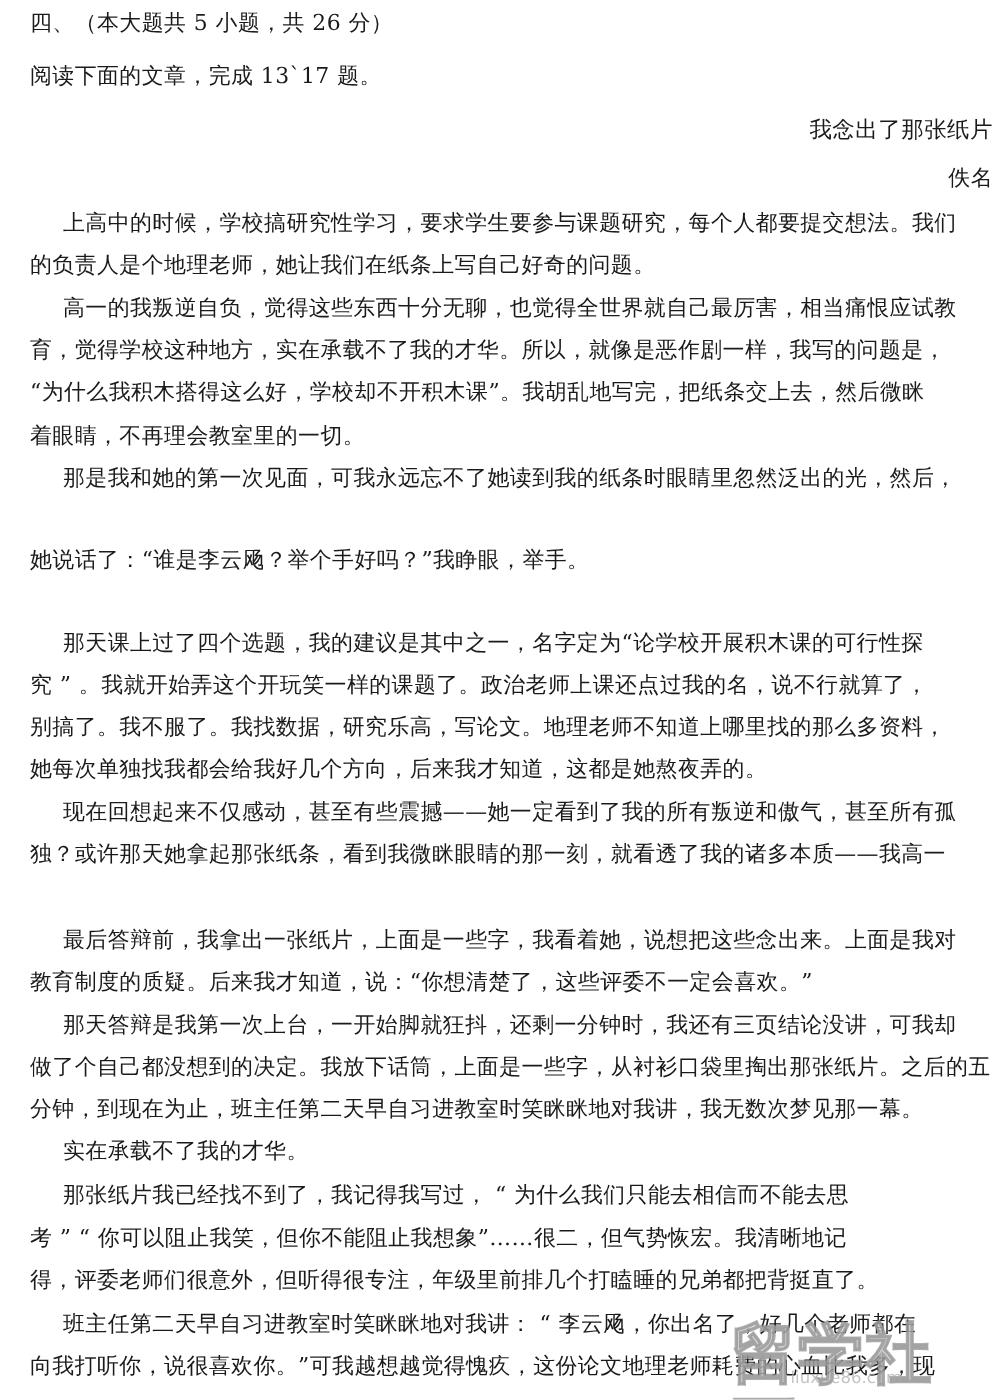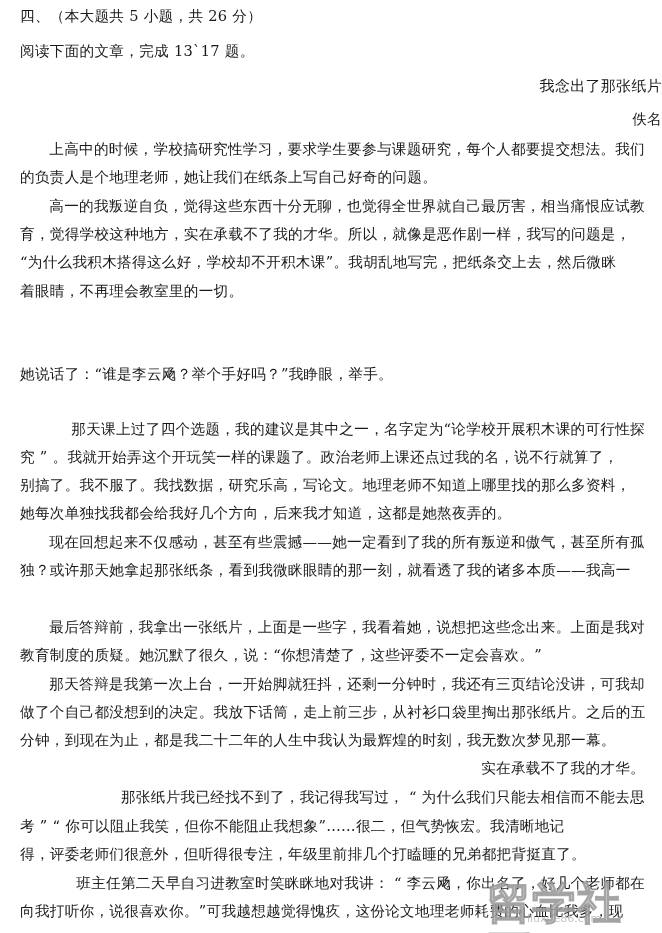--- a/index.html
+++ b/index.html
@@ -7,21 +7,21 @@
     width: 662px; height: 933px; overflow: hidden; position: relative;
     font-family: "DejaVu Serif", "Liberation Serif", serif;
     color: #1a1a1a;
   }
   .page { position: absolute; left: 0; top: 0; width: 566px; height: 933px; }
   .line {
     position: absolute; left: 20px; width: 625px;
     font-size: 14.6px; line-height: 20px; white-space: nowrap;
     letter-spacing: 0.3px;
   }
-  .indent { left: 42px; width: 603px; text-align: right; }
+  .indent { left: 42px; width: 603px; }
   .center { left: 0; width: 662px; text-align: right; }
   .title { font-size: 15px; }
   .watermark {
     position: absolute; left: 487px; top: 878px; width: 175px; height: 55px;
     pointer-events: none;
   }
   .wm-cn {
     position: absolute; left: 0; top: 0;
     font-family: "DejaVu Sans", sans-serif; font-weight: bold;
     font-size: 44px; line-height: 50px; letter-spacing: 1px;
@@ -42,32 +42,33 @@
   <div class="line" style="top:41px">阅读下面的文章，完成 13`17 题。</div>
   <div class="line center title" style="top:76px">我念出了那张纸片</div>
   <div class="line center" style="top:109px">佚名</div>
 
   <div class="line indent" style="top:139px">上高中的时候，学校搞研究性学习，要求学生要参与课题研究，每个人都要提交想法。我们</div>
   <div class="line" style="top:167px">的负责人是个地理老师，她让我们在纸条上写自己好奇的问题。</div>
   <div class="line indent" style="top:196px">高一的我叛逆自负，觉得这些东西十分无聊，也觉得全世界就自己最厉害，相当痛恨应试教</div>
   <div class="line" style="top:224px">育，觉得学校这种地方，实在承载不了我的才华。所以，就像是恶作剧一样，我写的问题是，</div>
   <div class="line" style="top:252px">“为什么我积木搭得这么好，学校却不开积木课”。我胡乱地写完，把纸条交上去，然后微眯</div>
   <div class="line" style="top:281px">着眼睛，不再理会教室里的一切。</div>
+  <div class="line indent" style="top:309px">那是我和她的第一次见面，可我永远忘不了她读到我的纸条时眼睛里忽然泛出的光，然后，</div>
   <div class="line" style="top:364px">她说话了：“谁是李云飏？举个手好吗？”我睁眼，举手。</div>
   <div class="line indent" style="top:419px">那天课上过了四个选题，我的建议是其中之一，名字定为“论学校开展积木课的可行性探</div>
   <div class="line" style="top:447px">究 ”  。我就开始弄这个开玩笑一样的课题了。政治老师上课还点过我的名，说不行就算了，</div>
   <div class="line" style="top:475px">别搞了。我不服了。我找数据，研究乐高，写论文。地理老师不知道上哪里找的那么多资料，</div>
   <div class="line" style="top:503px">她每次单独找我都会给我好几个方向，后来我才知道，这都是她熬夜弄的。</div>
   <div class="line indent" style="top:532px">现在回想起来不仅感动，甚至有些震撼——她一定看到了我的所有叛逆和傲气，甚至所有孤</div>
   <div class="line" style="top:560px">独？或许那天她拿起那张纸条，看到我微眯眼睛的那一刻，就看透了我的诸多本质——我高一</div>
   <div class="line indent" style="top:617px">最后答辩前，我拿出一张纸片，上面是一些字，我看着她，说想把这些念出来。上面是我对</div>
-  <div class="line" style="top:645px">教育制度的质疑。她沉默了很久，说：“你想清楚了，这些评委不一定会喜欢。”</div>
+  <div class="line" style="top:645px">教育制度的质疑。后来我才知道，说：“你想清楚了，这些评委不一定会喜欢。”</div>
   <div class="line indent" style="top:674px">那天答辩是我第一次上台，一开始脚就狂抖，还剩一分钟时，我还有三页结论没讲，可我却</div>
-  <div class="line" style="top:702px">做了个自己都没想到的决定。我放下话筒，走上前三步，从衬衫口袋里掏出那张纸片。之后的五</div>
-  <div class="line" style="top:730px">分钟，到现在为止，都是我二十二年的人生中我认为最辉煌的时刻，我无数次梦见那一幕。</div>
+  <div class="line" style="top:702px">做了个自己都没想到的决定。我放下话筒，上面是一些字，从衬衫口袋里掏出那张纸片。之后的五</div>
+  <div class="line" style="top:730px">分钟，到现在为止，班主任第二天早自习进教室时笑眯眯地对我讲，我无数次梦见那一幕。</div>
   <div class="line indent" style="top:758px">实在承载不了我的才华。</div>
   <div class="line indent" style="top:787px">那张纸片我已经找不到了，我记得我写过，   “ 为什么我们只能去相信而不能去思</div>
   <div class="line" style="top:816px">考 ”    “ 你可以阻止我笑，但你不能阻止我想象”……很二，但气势恢宏。我清晰地记</div>
   <div class="line" style="top:844px">得，评委老师们很意外，但听得很专注，年级里前排几个打瞌睡的兄弟都把背挺直了。</div>
   <div class="line indent" style="top:873px">班主任第二天早自习进教室时笑眯眯地对我讲：   “ 李云飏，你出名了，好几个老师都在</div>
   <div class="line" style="top:901px">向我打听你，说很喜欢你。”可我越想越觉得愧疚，这份论文地理老师耗费的心血比我多，现</div>
 
   <div class="watermark">
     <span class="wm-cn">留学社区</span>
     <span class="wm-url">liuxue86.com</span>

